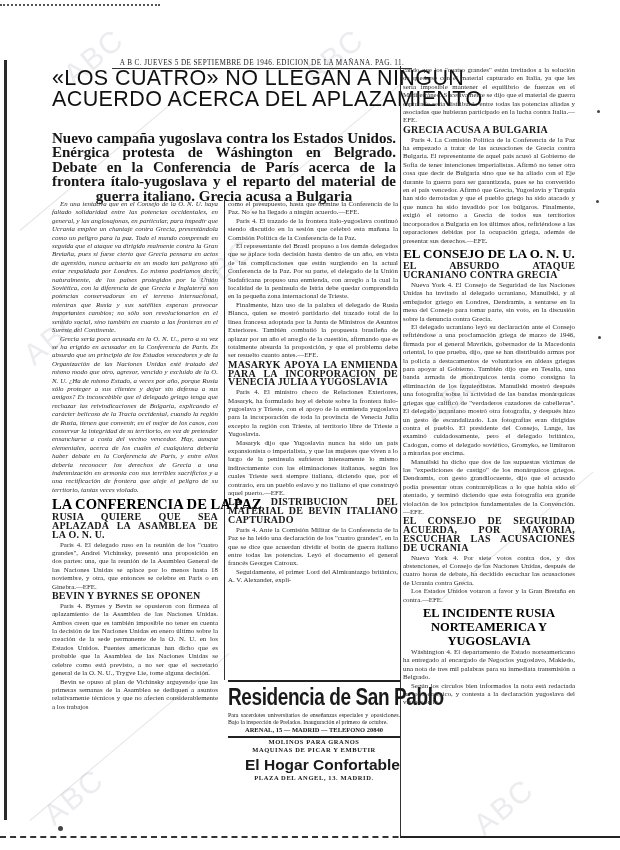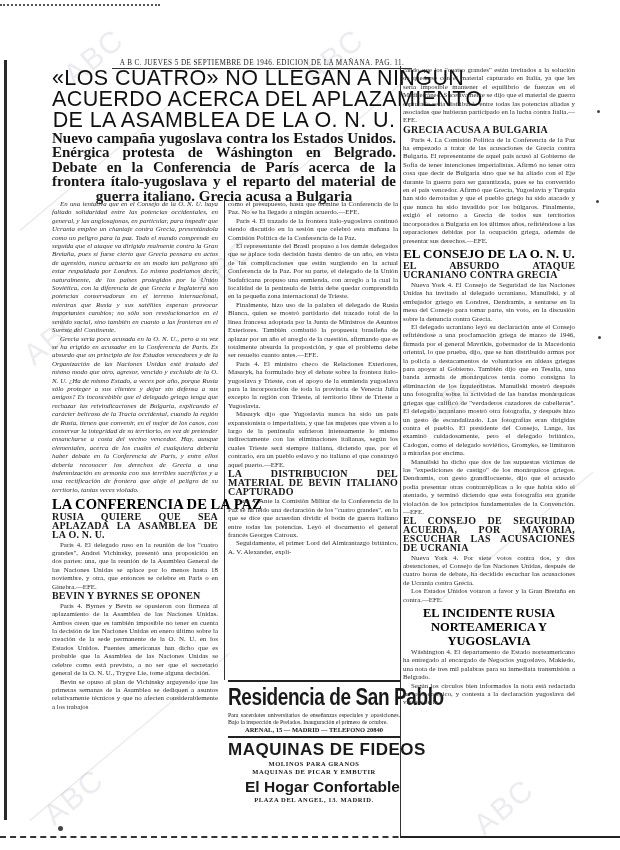--- a/index.html
+++ b/index.html
@@ -72,21 +72,20 @@
 <div class="abs speck" style="left:597px;top:110px;"></div>
 <div class="abs speck" style="left:596px;top:200px;"></div>
 <div class="abs speck" style="left:598px;top:336px;"></div>
 <div class="abs speck" style="left:58px;top:826px;width:5px;height:5px;"></div>
 
 <div class="abs header-line">A B C. JUEVES 5 DE SEPTIEMBRE DE 1946. EDICION DE LA MAÑANA. PAG. 11.</div>
 
 <div class="abs main-head">
   <div>«LOS CUATRO» NO LLEGAN A NINGUN</div>
   <div>ACUERDO ACERCA DEL APLAZAMIENTO</div>
-  <div>DE LA ASAMBLEA DE LA O. N. U.</div>
 </div>
 <div class="abs subhead">Nuevo campaña yugoslava contra los Estados Unidos. Enérgica protesta de Wáshington en Belgrado. Debate en la Conferencia de París acerca de la frontera ítalo-yugoslava y el reparto del material de guerra italiano. Grecia acusa a Bulgaria</div>
 
 <div class="abs vrule vr1"></div>
 <div class="abs vrule vr2"></div>
 
 <div class="abs col col1">
   <p class="italic">En una tentativa que en el Consejo de la O. N. U. haya faltado solidaridad entre las potencias occidentales, en general, y las anglosajonas, en particular, para impedir que Ucrania emplee un chantaje contra Grecia, presentándola como un peligro para la paz. Todo el mundo comprende en seguida que el ataque va dirigido realmente contra la Gran Bretaña, pues si fuese cierto que Grecia pensara en actos de agresión, nunca actuaría en un modo tan peligroso sin estar respaldada por Londres. Lo mismo podríamos decir, naturalmente, de los países protegidos por la Unión Soviética, con la diferencia de que Grecia e Inglaterra son potencias conservadoras en el terreno internacional, mientras que Rusia y sus satélites esperan provocar importantes cambios; no sólo son revolucionarios en el sentido social, sino también en cuanto a las fronteras en el Sureste del Continente.</p>
   <p class="italic">Grecia sería poco acusada en la O. N. U., pero a su vez se ha erigido en acusador en la Conferencia de París. Es absurdo que un principio de los Estados vencedores y de la Organización de las Naciones Unidas esté tratado del mismo modo que otro, agresor, vencido y excluido de la O. N. U. ¿Ha de mismo Estado, a veces por año, porque Rusia sólo proteger a sus clientes y dejar sin defensa a sus amigos? Es inconcebible que el delegado griego tenga que rechazar las reivindicaciones de Bulgaria, explicando el carácter belicoso de la Tracia occidental, cuando la región de Rusia, tienen que convenir, en el mejor de los casos, con conservar la integridad de su territorio, en vez de pretender ensancharse a costa del vecino vencedor. Hay, aunque elementales, acerca de los cuales el cualquiera debería haber debate en la Conferencia de París, y entre ellos debería reconocer los derechos de Grecia a una indemnización en armonía con sus terribles sacrificios y a una rectificación de frontera que aleje el peligro de su territorio, tantas veces violado.</p>
   <div class="hd-big sec-title">LA CONFERENCIA DE LA PAZ</div>
@@ -95,32 +94,32 @@
   <div class="hd-sm">BEVIN Y BYRNES SE OPONEN</div>
   <p>París 4. Byrnes y Bevin se opusieron con firmeza al aplazamiento de la Asamblea de las Naciones Unidas. Ambos creen que es también imposible no tener en cuenta la decisión de las Naciones Unidas en enero último sobre la creación de la sede permanente de la O. N. U. en los Estados Unidos. Fuentes americanas han dicho que es probable que la Asamblea de las Naciones Unidas se celebre como está previsto, a no ser que el secretario general de la O. N. U., Trygve Lie, tome alguna decisión.</p>
   <p>Bevin se opuso al plan de Vichinsky arguyendo que las primeras semanas de la Asamblea se dediquen a asuntos relativamente técnicos y que no afecten considerablemente a los trabajos</p>
 </div>
 
 <div class="abs col col2">
   <p style="text-indent:0">como el presupuesto, hasta que termine la Conferencia de la Paz. No se ha llegado a ningún acuerdo.—EFE.</p>
   <p>París 4. El trazado de la frontera ítalo-yugoslava continuó siendo discutido en la sesión que celebró esta mañana la Comisión Política de la Conferencia de la Paz.</p>
   <p>El representante del Brasil propuso a los demás delegados que se aplace toda decisión hasta dentro de un año, en vista de las complicaciones que están surgiendo en la actual Conferencia de la Paz. Por su parte, el delegado de la Unión Sudafricana propuso una enmienda, con arreglo a la cual la localidad de la península de Istria debe quedar comprendida en la pequeña zona internacional de Trieste.</p>
   <p>Finalmente, hizo uso de la palabra el delegado de Rusia Blanca, quien se mostró partidario del trazado total de la línea francesa adoptada por la Junta de Ministros de Asuntos Exteriores. También combatió la propuesta brasileña de aplazar por un año el arreglo de la cuestión, afirmando que es totalmente absurda la proposición, y que el problema debe ser resuelto cuanto antes.—EFE.</p>
+  <div class="hd-sm">MASARYK APOYA LA ENMIENDA PARA LA INCORPORACION DE VENECIA JULIA A YUGOSLAVIA</div>
   <p>París 4. El ministro checo de Relaciones Exteriores, Masaryk, ha formulado hoy el debate sobre la frontera ítalo-yugoslava y Trieste, con el apoyo de la enmienda yugoslava para la incorporación de toda la provincia de Venecia Julia excepto la región con Trieste, al territorio libre de Trieste a Yugoslavia.</p>
   <p>Masaryk dijo que Yugoslavia nunca ha sido un país expansionista o imperialista, y que las mujeres que viven a lo largo de la península sufrieron intensamente lo mismo indirectamente con las eliminaciones italianas, según los cuales Trieste será siempre italiana, diciendo que, por el contrario, era un pueblo eslavo y no italiano el que construyó aquel puerto.—EFE.</p>
   <div class="hd-sm">LA DISTRIBUCION DEL MATERIAL DE BEVIN ITALIANO CAPTURADO</div>
   <p>París 4. Ante la Comisión Militar de la Conferencia de la Paz se ha leído una declaración de los "cuatro grandes", en la que se dice que acuerdan dividir el botín de guerra italiano entre todas las potencias. Leyó el documento el general francés Georges Catroux.</p>
   <p>Seguidamente, el primer Lord del Almirantazgo británico, A. V. Alexander, expli-</p>
 </div>
 
 <div class="abs ad-box">
   <div class="ad-res">Residencia de San Pablo</div>
   <div class="ad-small">Para sacerdotes universitarios de enseñanzas especiales y oposiciones. Bajo la inspección de Prelados. Inauguración el primero de octubre.</div>
   <div class="ad-addr">ARENAL, 15 — MADRID — TELEFONO 20840</div>
-  <div class="ad-maq">MAQUINAS DE FIDEOS</div>
   <div class="ad-line">MOLINOS PARA GRANOS</div>
   <div class="ad-line">MAQUINAS DE PICAR Y EMBUTIR</div>
   <div class="ad-hogar">El Hogar Confortable</div>
   <div class="ad-line">PLAZA DEL ANGEL, 13. MADRID.</div>
 </div>
 
 <div class="abs col col3">
   <p style="text-indent:0">cando que los "cuatro grandes" están invitados a la solución de quedarse con el material capturado en Italia, ya que les sería imposible mantener el equilibrio de fuerzas en el Mediterráneo. Sucesivamente se dijo que el material de guerra capturado sería distribuido entre todas las potencias aliadas y asociadas que hubieran participado en la lucha contra Italia.—EFE.</p>
   <div class="hd-sm">GRECIA ACUSA A BULGARIA</div>
   <p>París 4. La Comisión Política de la Conferencia de la Paz ha empezado a tratar de las acusaciones de Grecia contra Bulgaria. El representante de aquel país acusó al Gobierno de Sofía de tener intenciones imperialistas. Afirmó no tener otra cosa que decir de Bulgaria sino que se ha aliado con el Eje durante la guerra para ser garantizada, pues se ha convertido en el país vencedor. Afirmó que Grecia, Yugoslavia y Turquía han sido derrotadas y que el pueblo griego ha sido atacado y que nunca ha sido invadido por los búlgaros. Finalmente, exigió el retorno a Grecia de todos sus territorios incorporados a Bulgaria en los últimos años, refiriéndose a las reparaciones debidas por la ocupación griega, además de presentar sus derechos.—EFE.</p>

